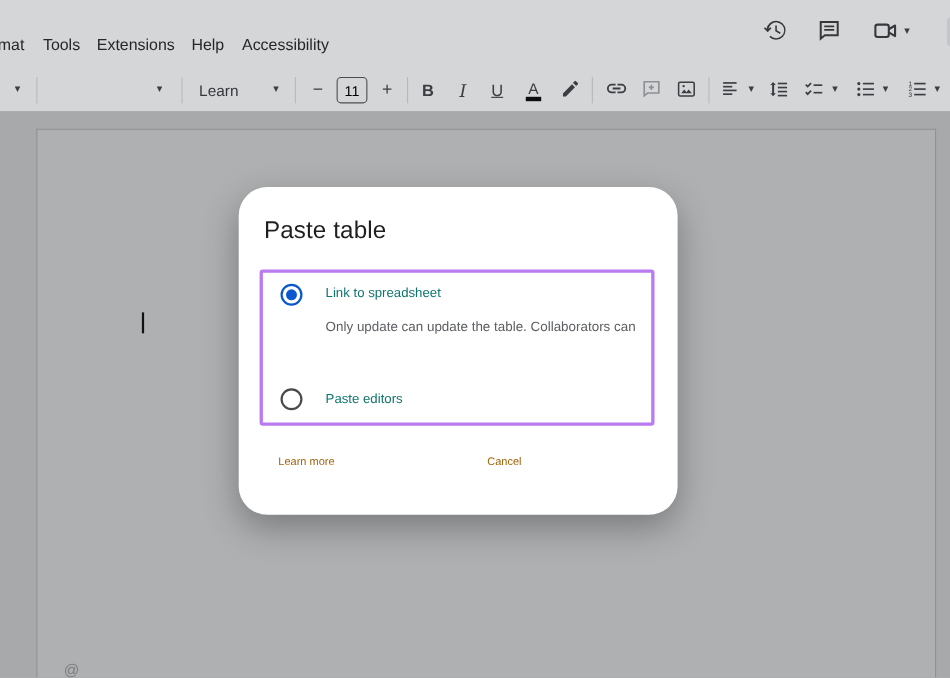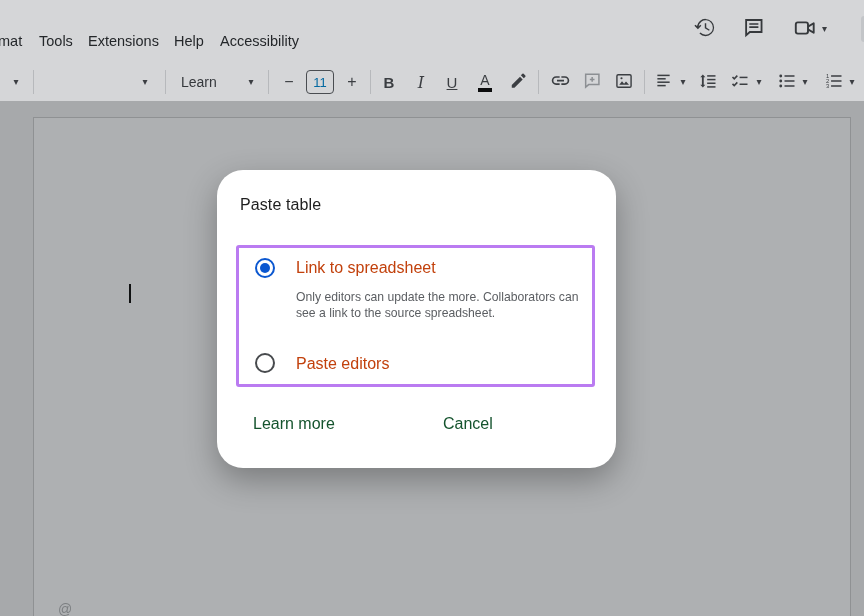--- a/index.html
+++ b/index.html
@@ -16,44 +16,44 @@
   .top-icons{position:absolute;top:14px;left:690px;height:30px;display:flex;align-items:center;gap:21px;}
   .icon-btn{width:28px;height:28px;display:flex;align-items:center;justify-content:center;background:none;border:none;padding:0;}
   .caret{font-size:10px;color:#3b3e42;line-height:1;}
   .share-edge{position:absolute;right:0;top:16px;width:3px;height:26px;background:#c3c5c8;border-radius:3px 0 0 3px;}
   
   .toolbar{position:absolute;left:0;top:62px;height:40px;width:864px;}
   .tb{position:absolute;top:0;height:40px;display:flex;align-items:center;justify-content:center;background:none;border:none;padding:0;color:#3b3e42;}
   .sep{position:absolute;top:8px;width:1px;height:24px;background:#b7b9bc;}
   .tb-text{font-size:14px;color:#35383c;white-space:nowrap;}
   .size-box{position:absolute;top:8px;left:306px;width:26px;height:22px;border:1.5px solid #4a4d51;border-radius:4px;
-    display:flex;align-items:center;justify-content:center;font-size:13px;color:#0369a1;background:transparent;}
+    display:flex;align-items:center;justify-content:center;font-size:13px;color:#000000;background:transparent;}
   .glyph{font-size:16px;}
   .tb-b{font-weight:bold;font-size:15px;}
   .tb-i{font-family:"DejaVu Serif",serif;font-style:italic;font-size:16px;}
   .tb-u{font-size:15px;text-decoration:underline;}
   .tb-a{font-size:14px;font-weight:500;display:flex;flex-direction:column;align-items:center;line-height:1;}
   .tb-a .bar{width:14px;height:3.5px;background:#0c0d0e;margin-top:1.5px;}
   
   .page{position:absolute;left:33px;top:117px;width:818px;height:499px;background:#aeb0b2;
     border:1px solid #8f9193;border-bottom:none;box-sizing:border-box;}
   .cursor{position:absolute;left:95px;top:166px;width:2px;height:19px;background:#101112;}
   .at-glyph{position:absolute;left:24px;top:483px;font-size:14px;color:#7c7f82;}
   
   .dialog{position:absolute;left:217px;top:170px;width:399px;height:298px;background:#ffffff;
     border-radius:26px;box-shadow:0 12px 32px rgba(0,0,0,0.30);}
-  .dialog-title{position:absolute;left:23px;top:26px;margin:0;font-size:16px;font-weight:400;color:#1f1f1f;letter-spacing:.1px;}
+  .dialog-title{position:absolute;left:23px;top:26px;margin:0;font-size:22px;font-weight:400;color:#1f1f1f;letter-spacing:.1px;}
   .options-box{position:absolute;left:19px;top:75px;width:359px;height:142px;border:3px solid #ba7bf1;border-radius:3px;box-sizing:border-box;}
   .radio{position:absolute;width:20px;height:20px;border-radius:50%;box-sizing:border-box;display:flex;align-items:center;justify-content:center;background:#fff;}
   .radio.on{border:2px solid #0b57d0;}
   .radio.on .dot{width:10px;height:10px;border-radius:50%;background:#0b57d0;}
   .radio.off{border:2px solid #474a4d;}
-  .opt-label{position:absolute;font-size:16px;color:#c2410c;white-space:nowrap;}
+  .opt-label{position:absolute;font-size:12px;color:#0f766e;white-space:nowrap;}
   .opt-desc{position:absolute;left:79px;top:119px;font-size:12.2px;line-height:16px;color:#5b5e62;}
-  .link-btn{position:absolute;background:none;border:none;padding:0;font-size:16px;font-weight:500;color:#14532d;font-family:"Liberation Sans",sans-serif;white-space:nowrap;}
+  .link-btn{position:absolute;background:none;border:none;padding:0;font-size:10px;font-weight:500;color:#a16207;font-family:"Liberation Sans",sans-serif;white-space:nowrap;}
   .paste-btn{position:absolute;left:290px;top:242px;width:82px;height:38px;border:none;border-radius:19px;
     background:#0b57d0;color:#ffffff;font-size:14px;font-weight:500;font-family:"Liberation Sans",sans-serif;}
   svg text{font-family:"Liberation Sans",sans-serif;}
 </style>
 </head>
 <body>
 
 <div class="header">
 
   <div class="top-icons">
@@ -242,22 +242,21 @@
 <div class="dialog">
   <h1 class="dialog-title">Paste table</h1>
 
   <div class="options-box"></div>
 
   <span class="radio on" style="left:38px;top:88px">
       <span class="dot"></span>
     </span>
   <span class="opt-label" style="left:79px;top:89px">Link to spreadsheet</span>
   <div class="opt-desc">
-    <div>Only editors can update the more. Collaborators can</div>
-    <div>see a link to the source spreadsheet.</div>
+    <div>Only update can update the table. Collaborators can</div>
   </div>
 
   <span class="radio off" style="left:38px;top:183px"></span>
   <span class="opt-label" style="left:79px;top:185px">Paste editors</span>
 
   <button class="link-btn" style="left:36px;top:245px">Learn more</button>
   <button class="link-btn" style="left:226px;top:245px">Cancel</button>
 </div>
 
 </body></html>

